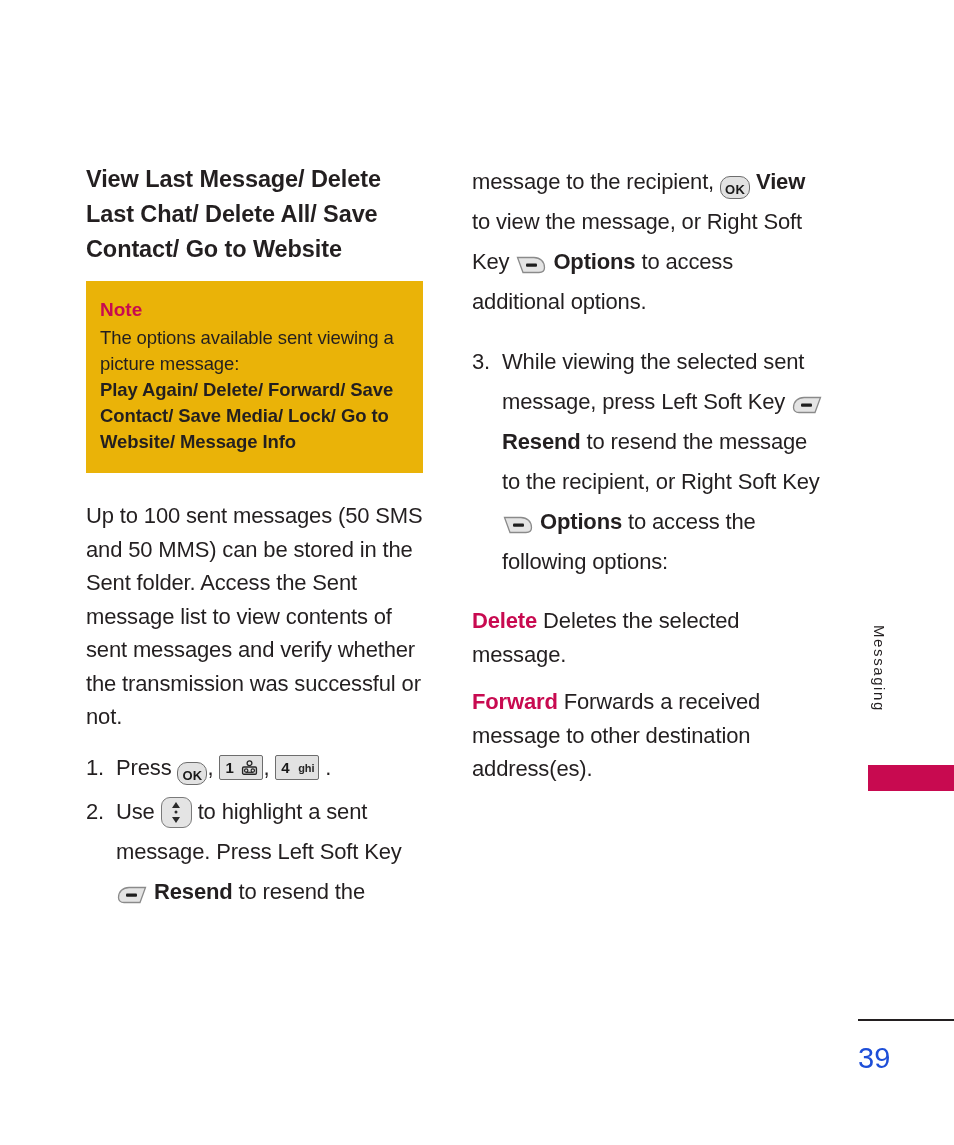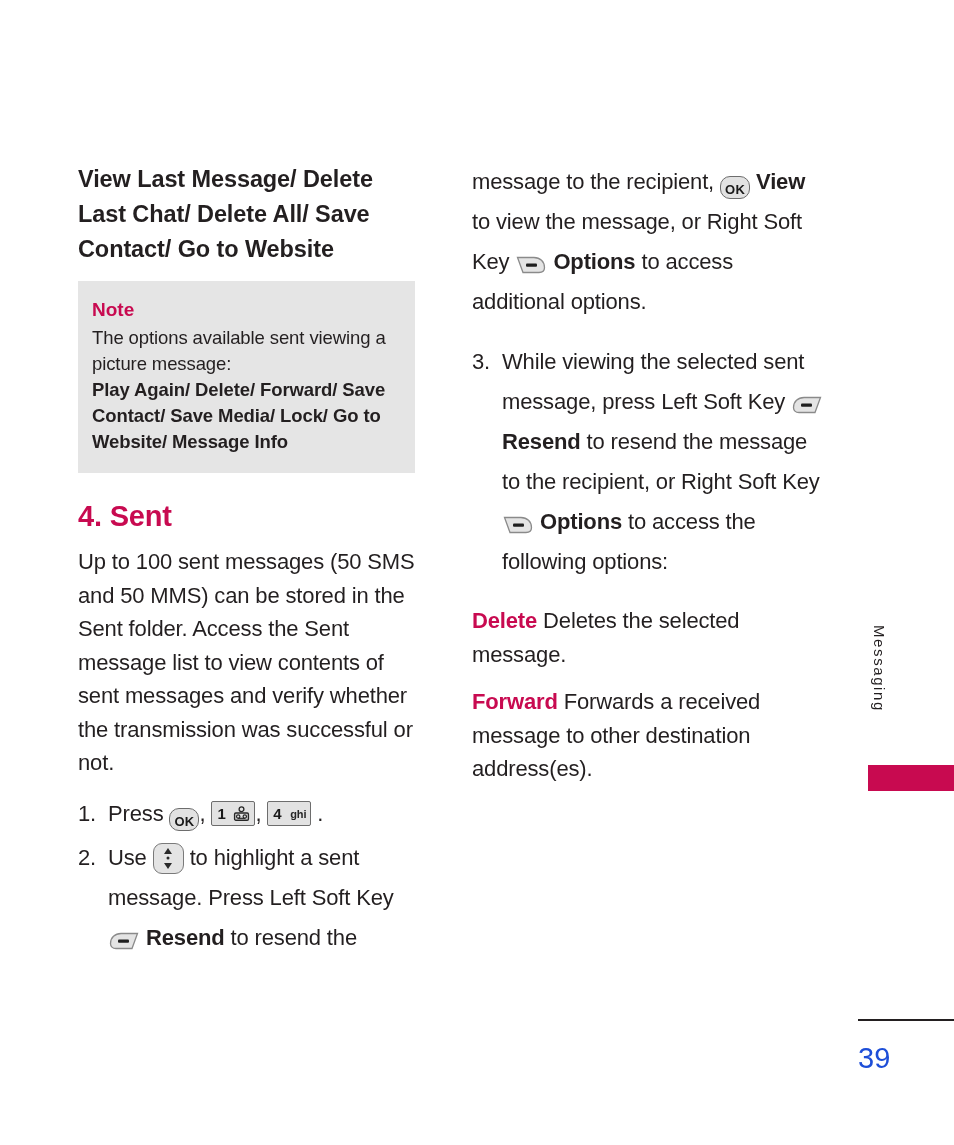--- a/index.html
+++ b/index.html
@@ -15,21 +15,21 @@
     color: #231f20;
     overflow: hidden;
   }
 
   
   .col {
     position: absolute;
     top: 0;
     box-sizing: border-box;
   }
-  #left-column  { left: 78px;  width: 345px; }
+  #left-column  { left: 86px;  width: 345px; }
   #right-column { left: 472px; width: 352px; }
 
   .col-inner { padding-top: 162px; }
 
   
   .section-heading {
     font-size: 23.5px;
     font-weight: bold;
     line-height: 35px;
     letter-spacing: -0.1px;
@@ -65,21 +65,21 @@
   .step-num {
     position: absolute;
     left: 0;
     top: 0;
     font-size: 22px;
     line-height: 40px;
   }
 
   
   #note-box {
-    background: #e5e5e5;
+    background: #eab308;
     padding: 16px 14px 18px 14px;
     margin: 0 0 26px 0;
     width: 337px;
     box-sizing: border-box;
   }
   #note-box .note-title {
     color: #c80a50;
     font-weight: bold;
     font-size: 19px;
     line-height: 26px;
@@ -242,21 +242,20 @@
   <div class="col-inner">
 
     <h2 class="section-heading">View Last Message/ Delete Last Chat/ Delete All/ Save Contact/ Go to Website</h2>
 
     <div id="note-box">
       <p class="note-title">Note</p>
       <p class="note-text">The options available sent viewing a picture message:</p>
       <p class="note-list">Play Again/ Delete/ Forward/ Save Contact/ Save Media/ Lock/ Go to Website/ Message Info</p>
     </div>
 
-    <h1 class="chapter-heading">4. Sent</h1>
 
     <p class="body">Up to 100 sent messages (50 SMS and 50 MMS) can be stored in the Sent folder. Access the Sent message list to view contents of sent messages and verify whether the transmission was successful or not.</p>
 
     <div class="step">
       <span class="step-num">1.</span>
       <span>Press</span>
       <span class="keycap key-ok">OK</span><span>,</span>
       <span class="keycap key-num">
         <span class="kn-digit">1</span>
         <svg class="vm-glyph" viewBox="0 0 17 16">

